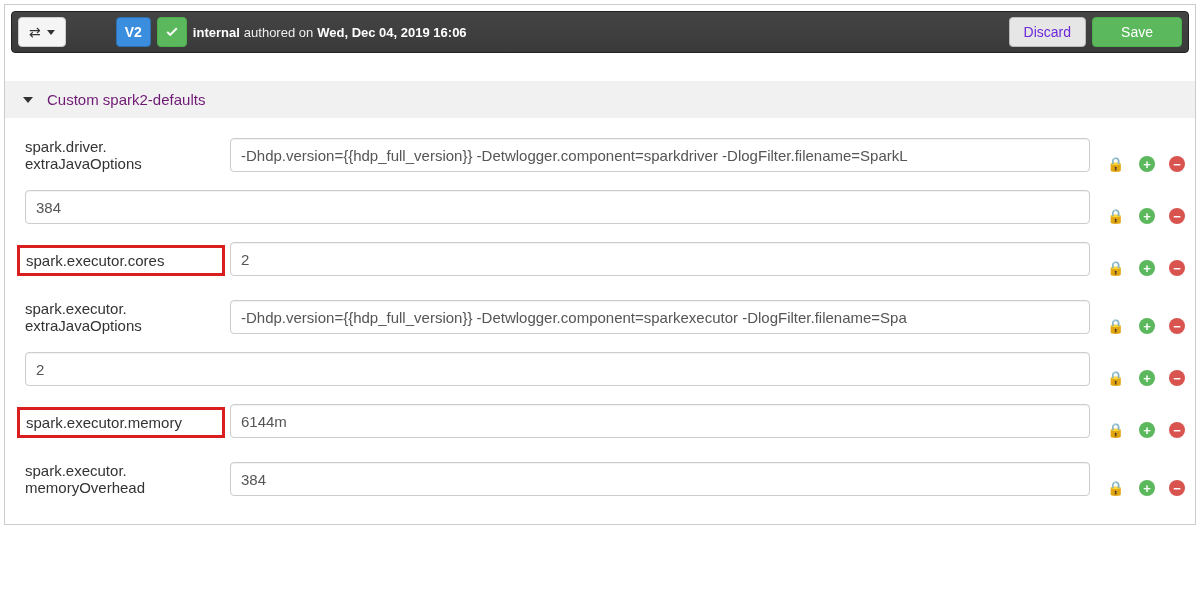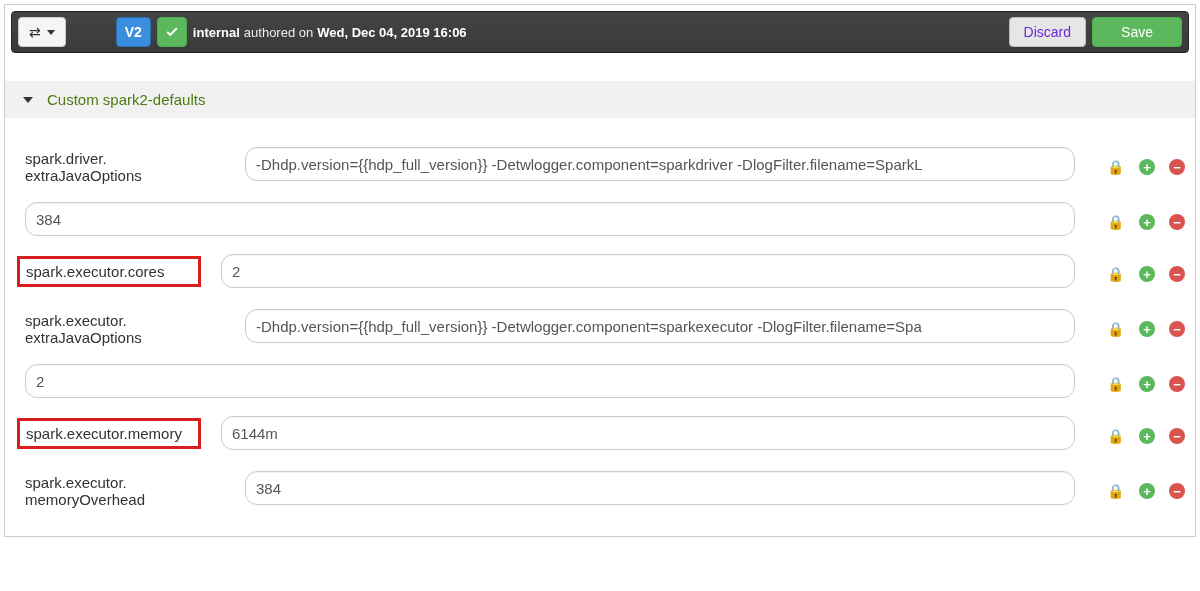--- a/index.html
+++ b/index.html
@@ -86,52 +86,51 @@
     gap: 14px;
     margin-top: 28px;
   }
   .caret-down {
     width: 0; height: 0;
     border-left: 5px solid transparent;
     border-right: 5px solid transparent;
     border-top: 6px solid #333;
   }
   .section-title {
-    color: #4d7c0f;
+    color: #701a75;
     font-size: 15px;
   }
   .props {
     padding: 14px 10px 10px 20px;
   }
   .prop-row {
     display: flex;
-    align-items: center;
-    gap: 20px;
+    align-items: flex-end;
+    gap: 5px;
     margin-bottom: 18px;
-    margin-top: 12px;
   }
   .prop-label {
     width: 200px;
     flex-shrink: 0;
     padding-top: 6px;
     font-size: 15px;
     color: #333;
     word-wrap: break-word;
   }
   .prop-label.highlight {
     border: 3px solid #d81e1e;
     padding: 4px 6px;
     margin-left: -8px;
-    width: 184px;
+    width: 208px;
   }
   .prop-input {
     flex: 1;
     height: 34px;
     border: 1px solid #ccc;
-    border-radius: 12px;
+    border-radius: 4px;
     padding: 0 10px;
     font-size: 15px;
     color: #555;
     background: #fff;
     box-shadow: inset 0 1px 1px rgba(0,0,0,0.06);
     min-width: 0;
   }
   .row-icons {
     display: flex;
     align-items: center;

